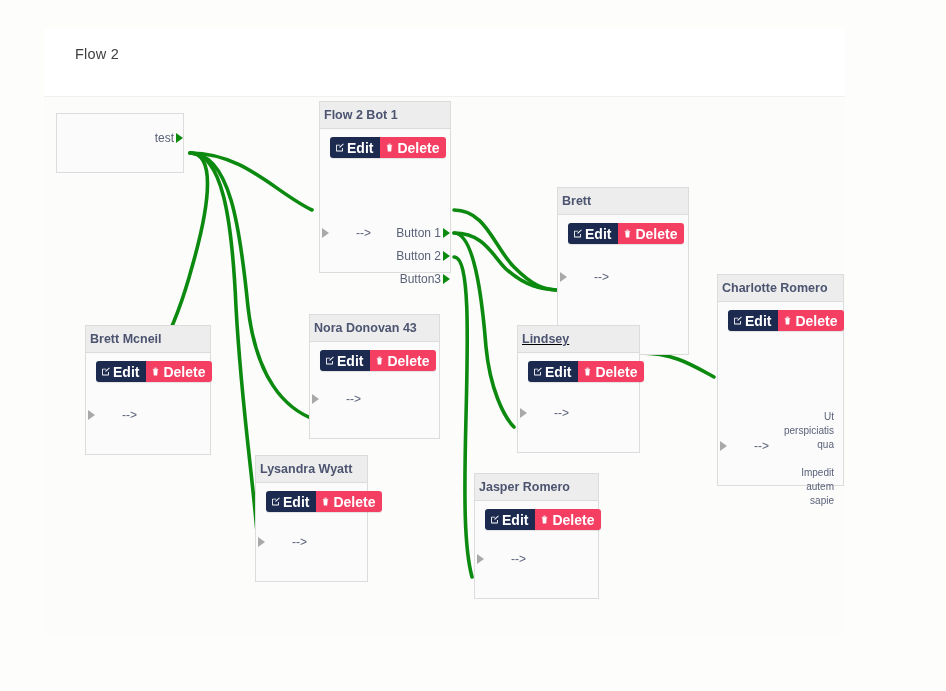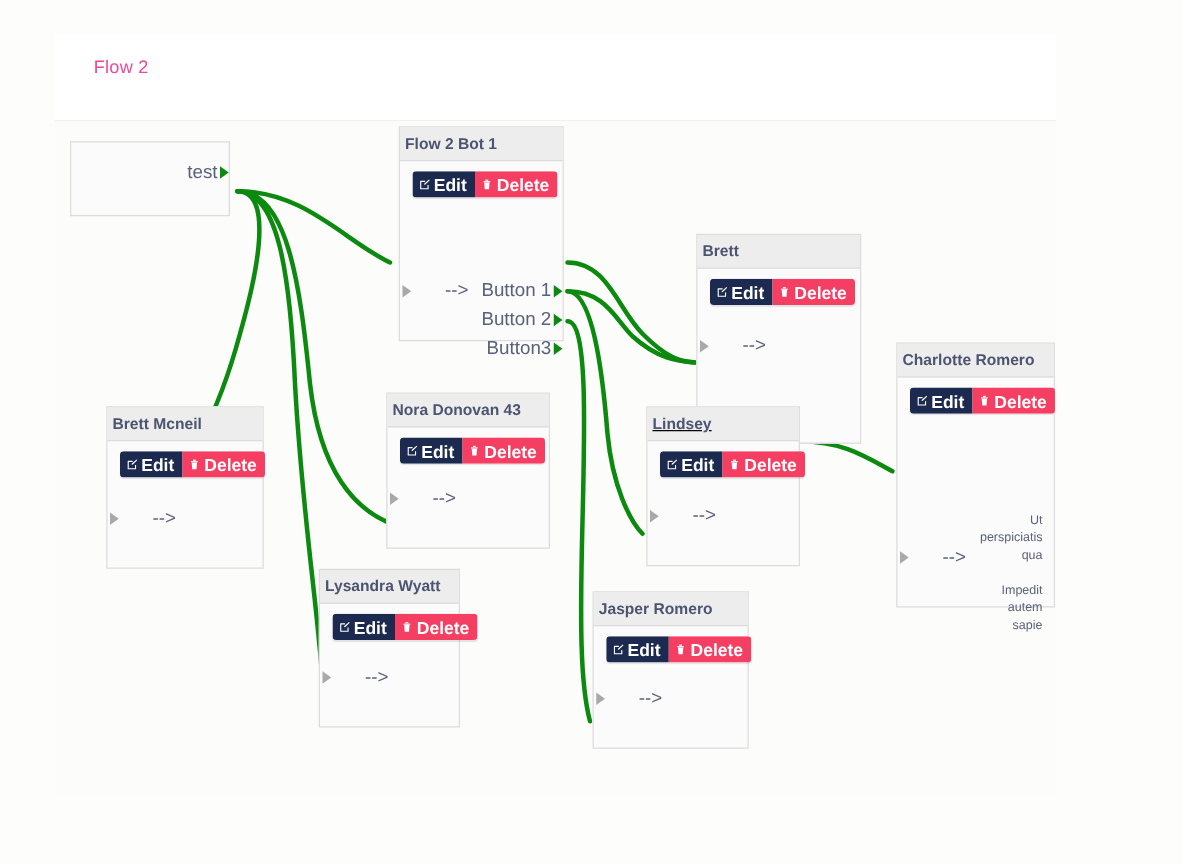--- a/index.html
+++ b/index.html
@@ -32,21 +32,21 @@
     height: 69px;
     background: #ffffff;
     border-bottom: 1px solid #f0f0f0;
     box-sizing: border-box;
   }
   #flow-title {
     position: absolute;
     left: 31px;
     top: 18px;
     font-size: 14.5px;
-    color: #ec4899;
+    color: #404040;
     letter-spacing: .2px;
     white-space: nowrap;
   }
 
   #canvas {
     position: absolute;
     left: 44px;
     top: 97px;
     width: 801px;
     height: 538px;
@@ -111,21 +111,21 @@
     white-space: nowrap;
     cursor: pointer;
   }
   .btn-edit   { background: #1b2a4e; }
   .btn-delete { background: #f43f63; }
   .btn svg { display: block; }
 
   
   .port-row {
     position: absolute;
-    font-size: 15px;
+    font-size: 12px;
     color: #5a6279;
     white-space: nowrap;
     line-height: 12px;
     padding-left: 26px;
   }
   .port-in  { left: 10px; }
   .port-out { right: 9px; text-align: right; }
 
   .port-marker {
     position: absolute;

